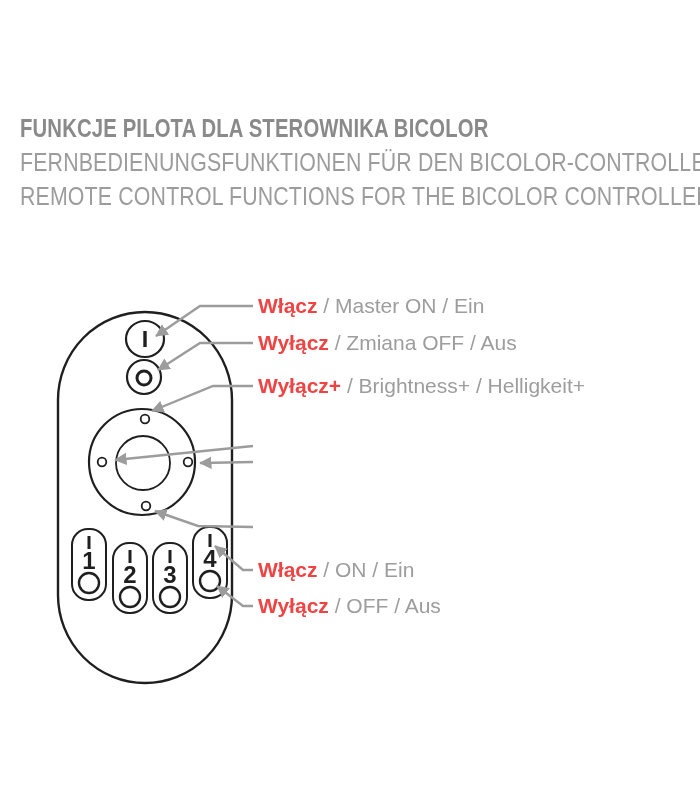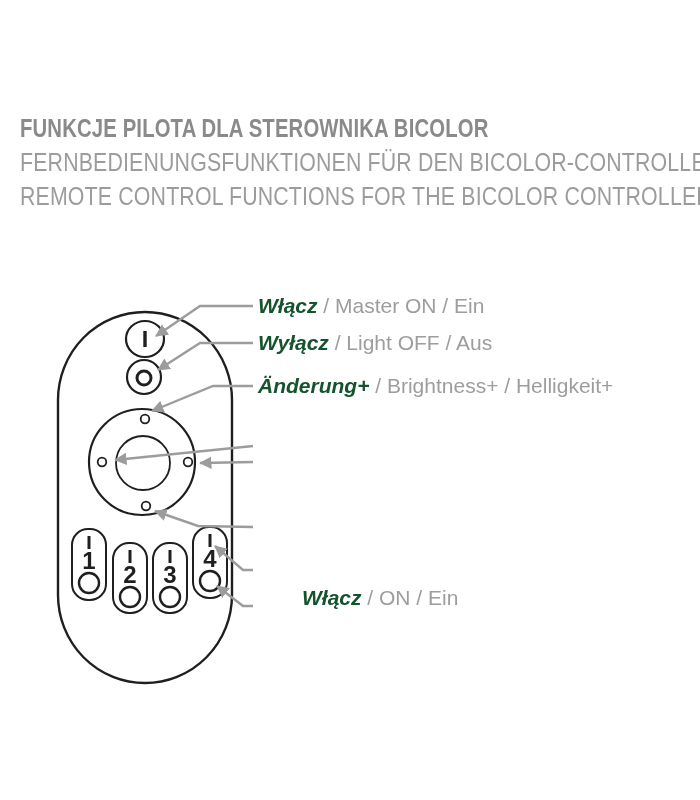--- a/index.html
+++ b/index.html
@@ -11,28 +11,28 @@
   
   .title{position:absolute;left:20px;top:113px;}
   .title .line{line-height:30px;white-space:nowrap;}
   .title .cond{display:inline-block;transform-origin:0 50%;}
   .t-pl{font-weight:700;font-size:26px;color:#8a8a8a;transform:scaleX(0.78);letter-spacing:0.2px;}
   .t-de,.t-en{font-weight:400;font-size:26px;color:#9c9c9c;transform:scaleX(0.82);letter-spacing:0.2px;}
   
   .diagram{position:absolute;left:0;top:0;}
   
   .callout{position:absolute;left:258px;font-size:21px;line-height:20px;white-space:nowrap;}
-  .callout .b{font-weight:700;color:#14532d;font-style:italic;}
+  .callout .b{font-weight:700;color:#ef4444;}
   .callout .l{font-weight:400;color:#9d9d9d;text-align:center;}
   .c-master-on{top:296px;}
   .c-master-off{top:333px;}
   .c-bri-plus{top:376px;}
   .c-color{top:436px;}
   .c-bri-minus{top:517px;}
-  .c-ch-on{top:588px;margin-left:44px;}
+  .c-ch-on{top:560px;}
   .c-ch-off{top:596px;}
 </style>
 </head>
 <body>
 
 <div class="canvas">
 
   <div class="title">
     <div class="line"><span class="cond t-pl">FUNKCJE PILOTA DLA STEROWNIKA BICOLOR</span></div>
     <div class="line"><span class="cond t-de">FERNBEDIENUNGSFUNKTIONEN FÜR DEN BICOLOR-CONTROLLER</span></div>
@@ -105,27 +105,30 @@
       <path d="M253,570 L243,570 L215,546" marker-end="url(#ah)"></path>
       <path d="M253,606 L243,606 L217,586" marker-end="url(#ah)"></path>
     </g>
   </svg>
 
   <div class="callout c-master-on">
     <span class="b">Włącz</span><span class="l"> / Master ON / Ein</span>
   </div>
 
   <div class="callout c-master-off">
-    <span class="b">Wyłącz</span><span class="l"> / Light OFF / Aus</span>
+    <span class="b">Wyłącz</span><span class="l"> / Zmiana OFF / Aus</span>
   </div>
 
   <div class="callout c-bri-plus">
-    <span class="b">Änderung+</span><span class="l"> / Brightness+ / Helligkeit+</span>
+    <span class="b">Wyłącz+</span><span class="l"> / Brightness+ / Helligkeit+</span>
   </div>
 
 
 
   <div class="callout c-ch-on">
     <span class="b">Włącz</span><span class="l"> / ON / Ein</span>
   </div>
 
+  <div class="callout c-ch-off">
+    <span class="b">Wyłącz</span><span class="l"> / OFF / Aus</span>
+  </div>
 
 </div>
 
 </body></html>

